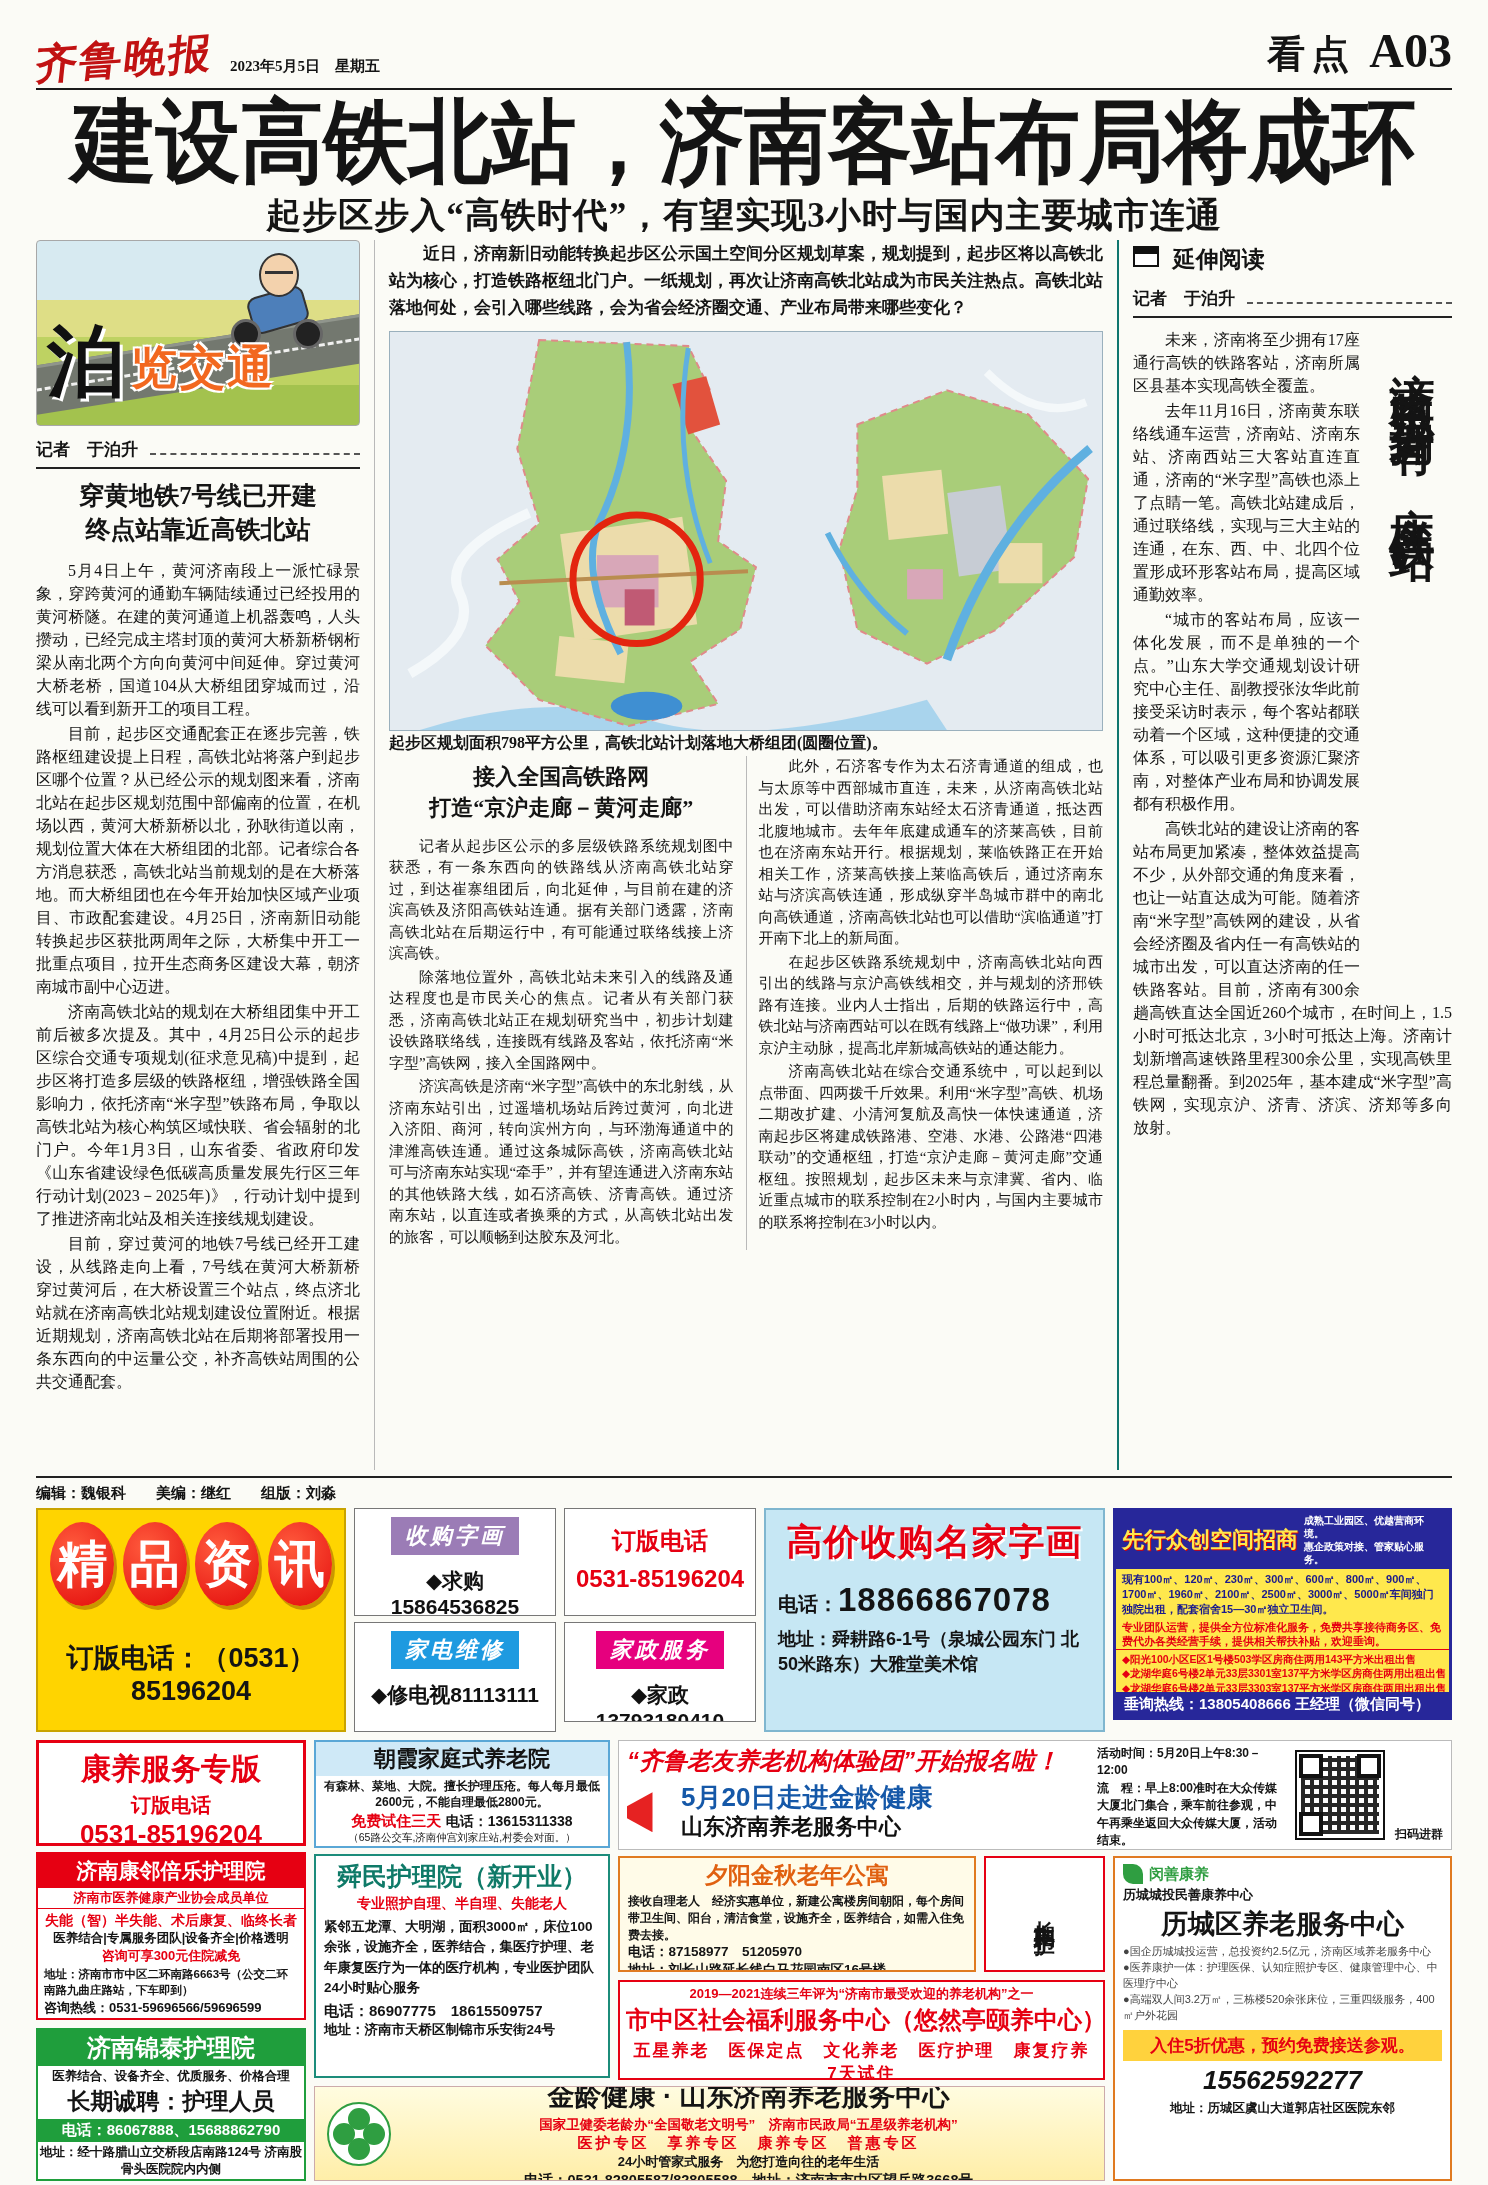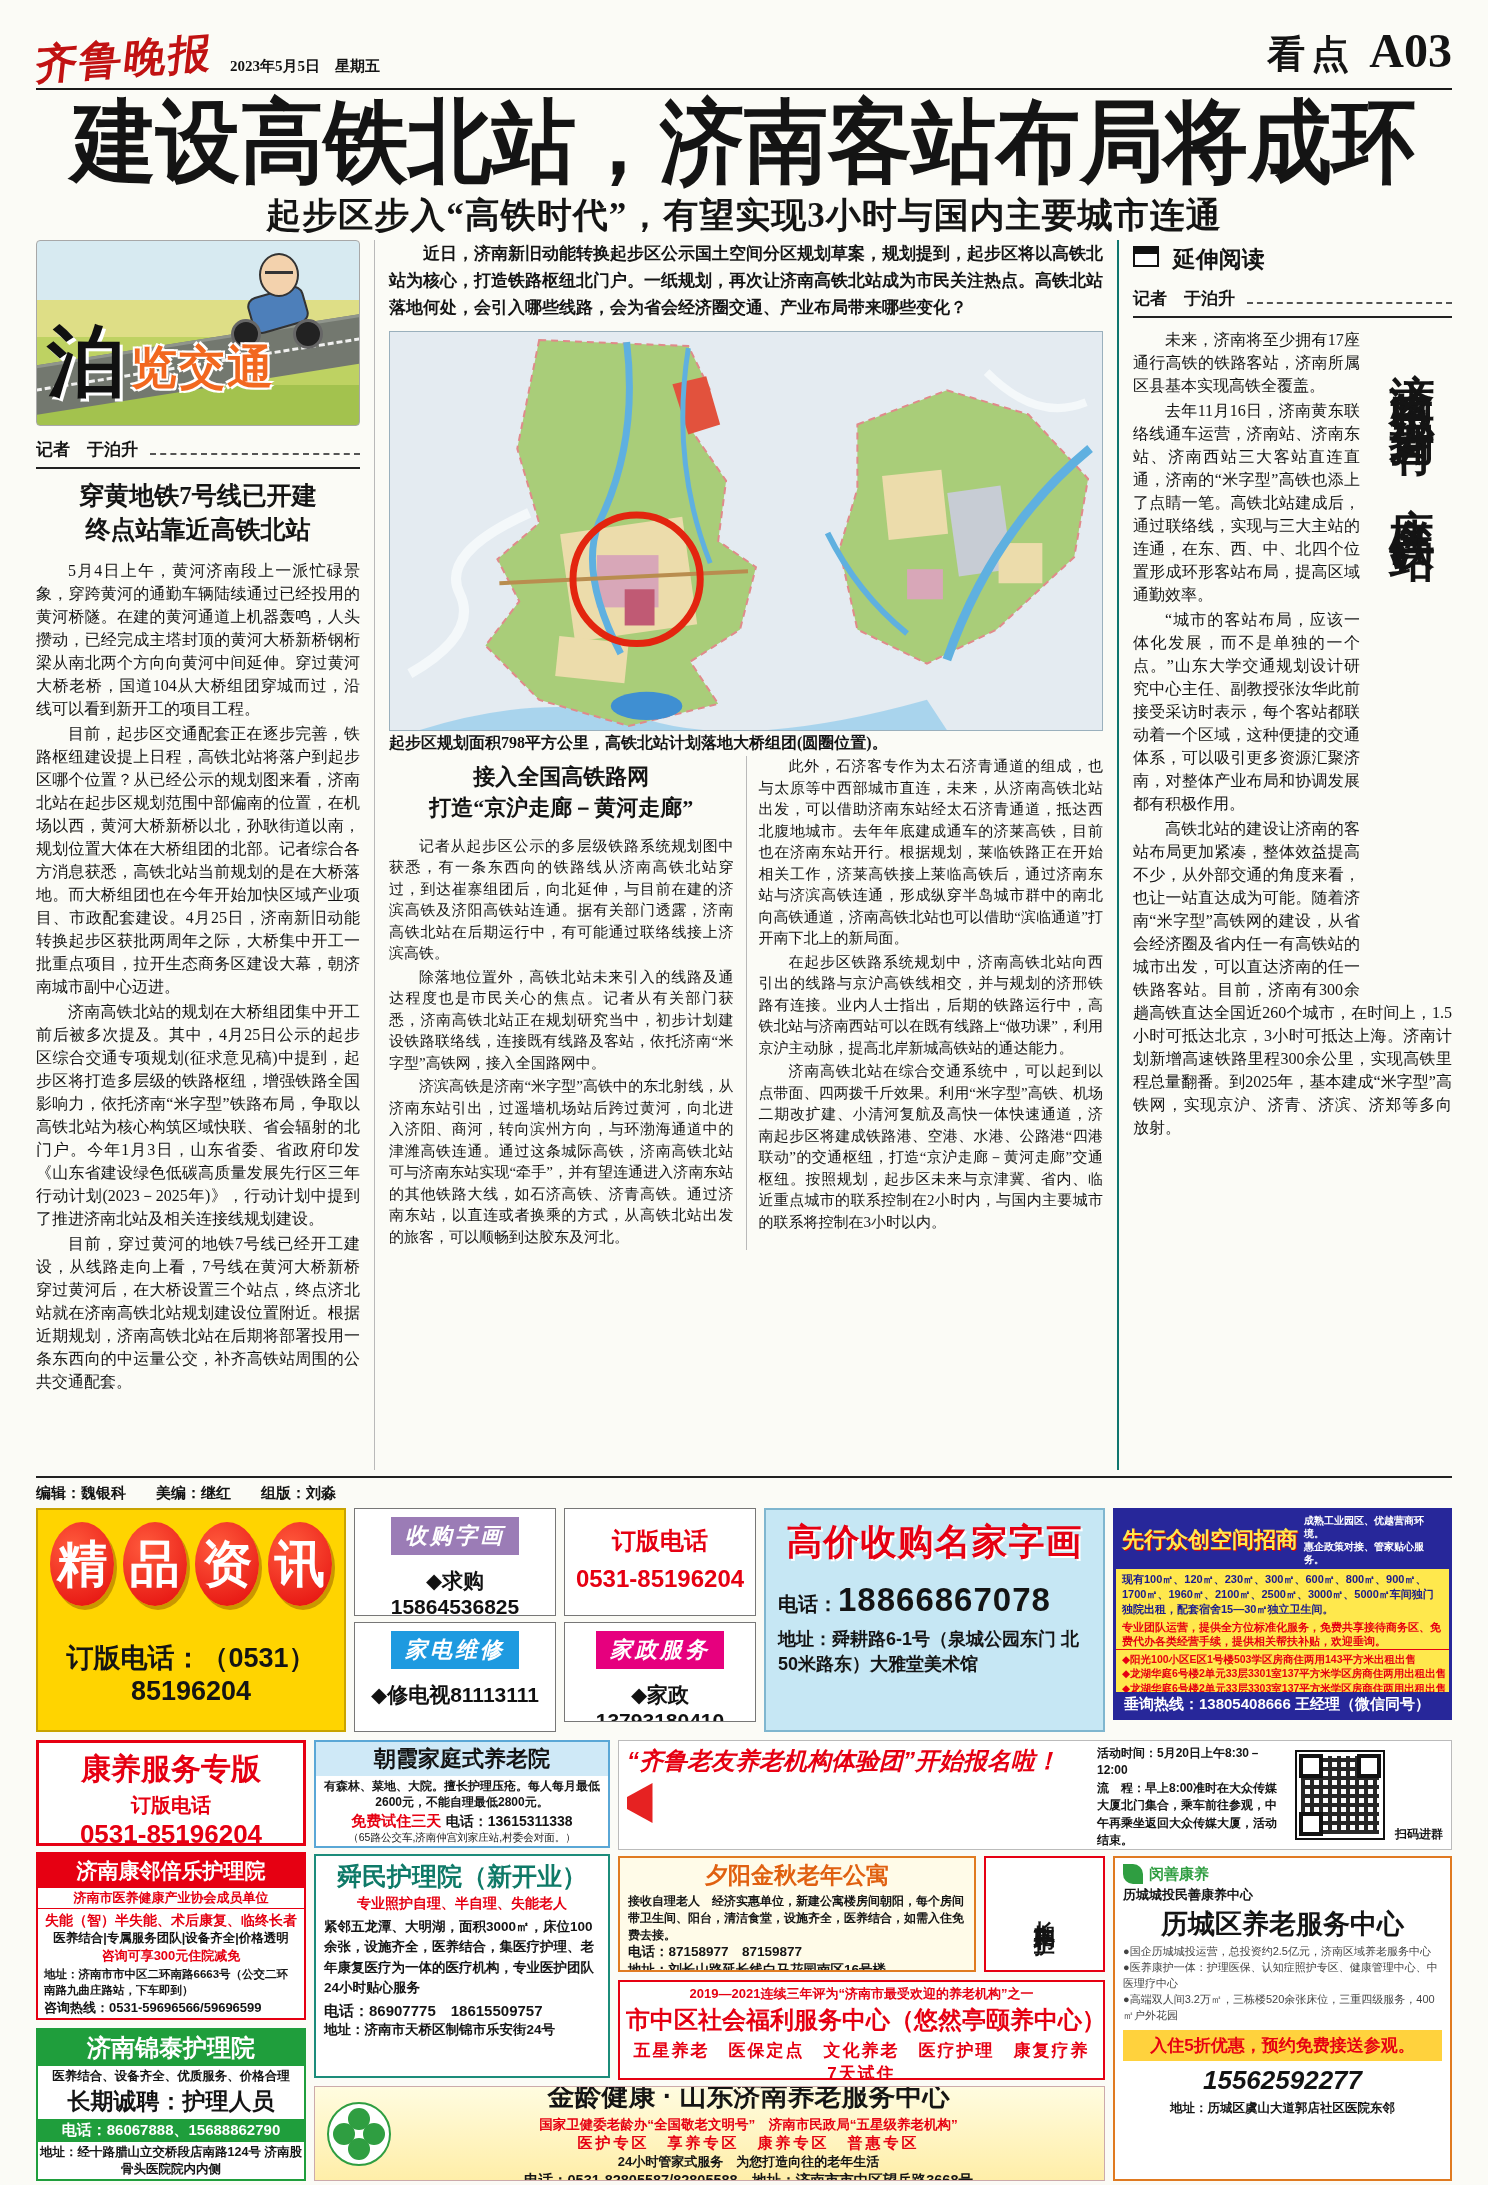--- a/index.html
+++ b/index.html
@@ -414,39 +414,43 @@
       <div class="sh-b">紧邻五龙潭、大明湖，面积3000㎡，床位100余张，设施齐全，医养结合，集医疗护理、老年康复医疗为一体的医疗机构，专业医护团队24小时贴心服务</div>
       <div class="sh-p">电话：86907775　18615509757</div>
       <div class="sh-a">地址：济南市天桥区制锦市乐安街24号</div>
     </div>
 
     <div class="ad ad-tiyan">
       <div class="ty-left">
         <div class="ty-head">“齐鲁老友养老机构体验团”开始报名啦！</div>
         <div class="ty-row">
           <div class="mega"></div>
+          <div>
+            <div class="ty-l1">5月20日走进金龄健康</div>
+            <div class="ty-l2">山东济南养老服务中心</div>
+          </div>
         </div>
       </div>
       <div class="ty-info">
         <div>活动时间：5月20日上午8:30－12:00</div>
         <div>流　程：早上8:00准时在大众传媒大厦北门集合，乘车前往参观，中午再乘坐返回大众传媒大厦，活动结束。</div>
 
       </div>
       <div class="qr">
           <i class="c1"></i>
           <i class="c2"></i>
           <i class="c3"></i>
         </div>
       <div class="ty-qrcap">扫码进群</div>
     </div>
 
     <div class="ad ad-xiyang">
       <div class="xy-t">夕阳金秋老年公寓</div>
       <div class="xy-b">接收自理老人　经济实惠单位，新建公寓楼房间朝阳，每个房间带卫生间、阳台，清洁食堂，设施齐全，医养结合，如需入住免费去接。</div>
-      <div class="xy-p">电话：87158977　87159877</div>
+      <div class="xy-p">电话：87158977　51205970</div>
       <div class="xy-p">地址：刘长山路延长线白马花园南区16号楼</div>
     </div>
 
     <div class="ad ad-hugong">
       <span>长期聘护工</span>
     </div>
 
     <div class="ad ad-shizhong">
       <div class="sz-ban">2019—2021连续三年评为“济南市最受欢迎的养老机构”之一</div>
       <div class="sz-t">市中区社会福利服务中心（悠然亭颐养中心）</div>

